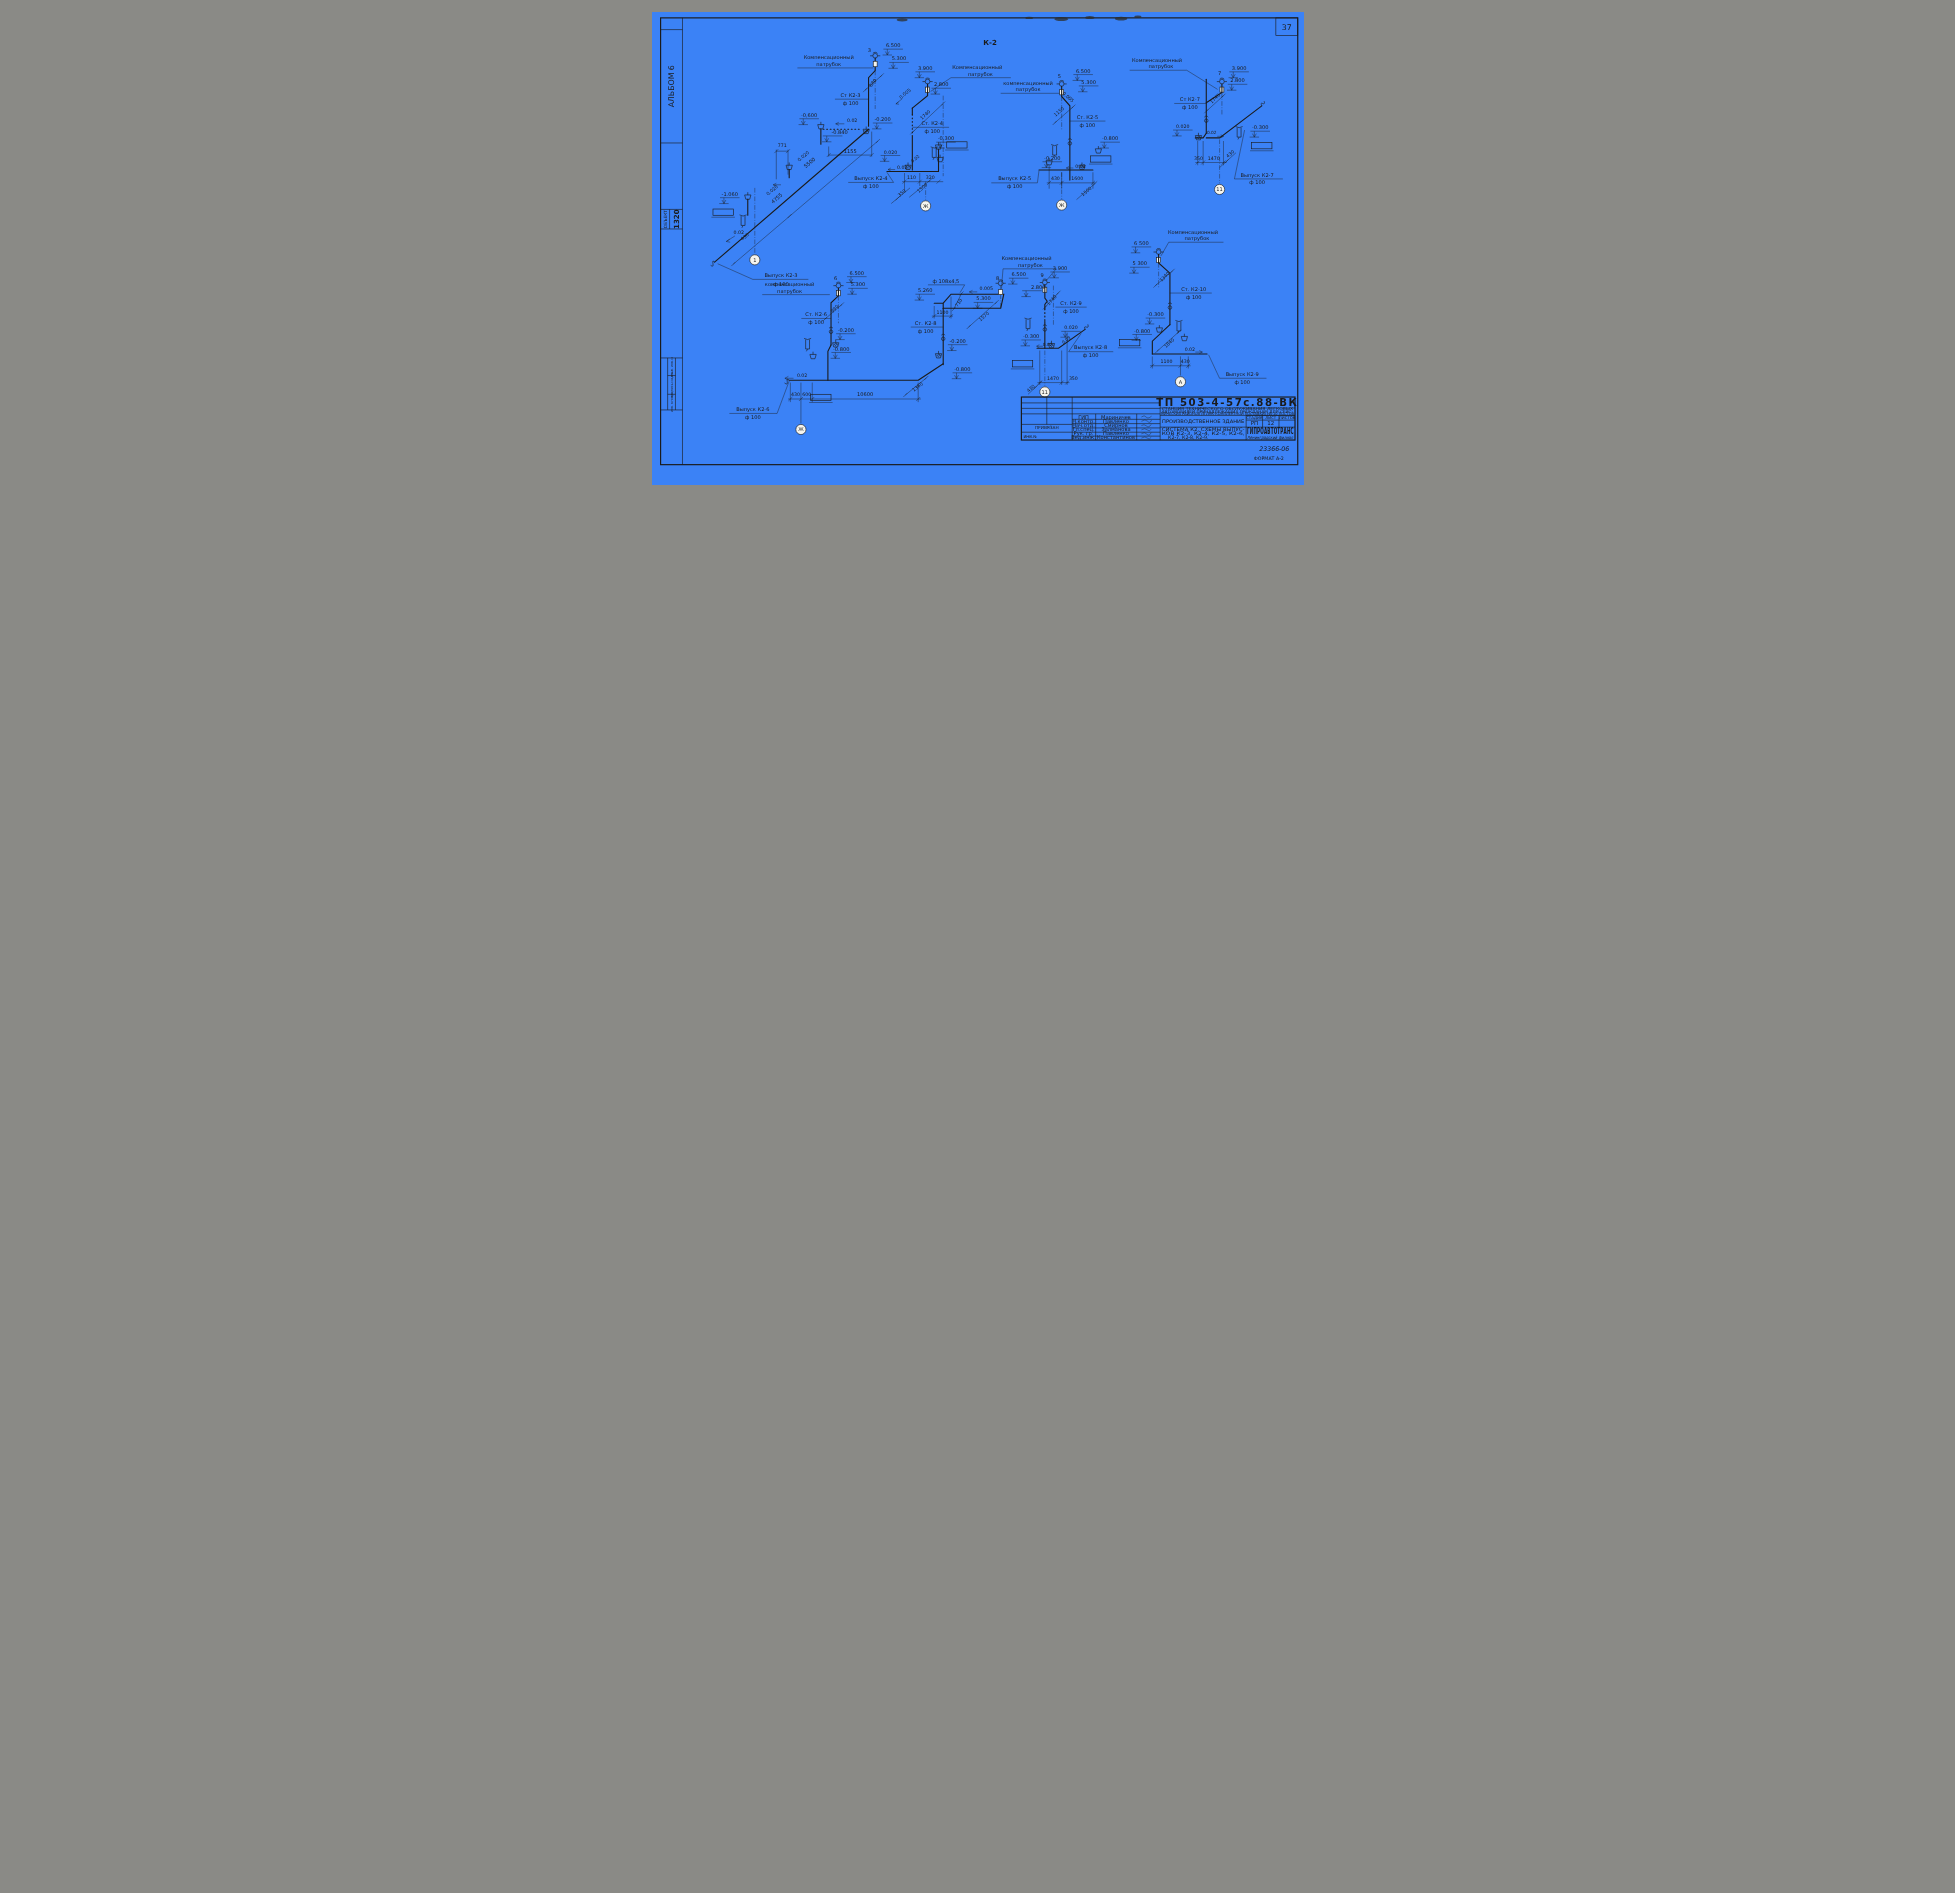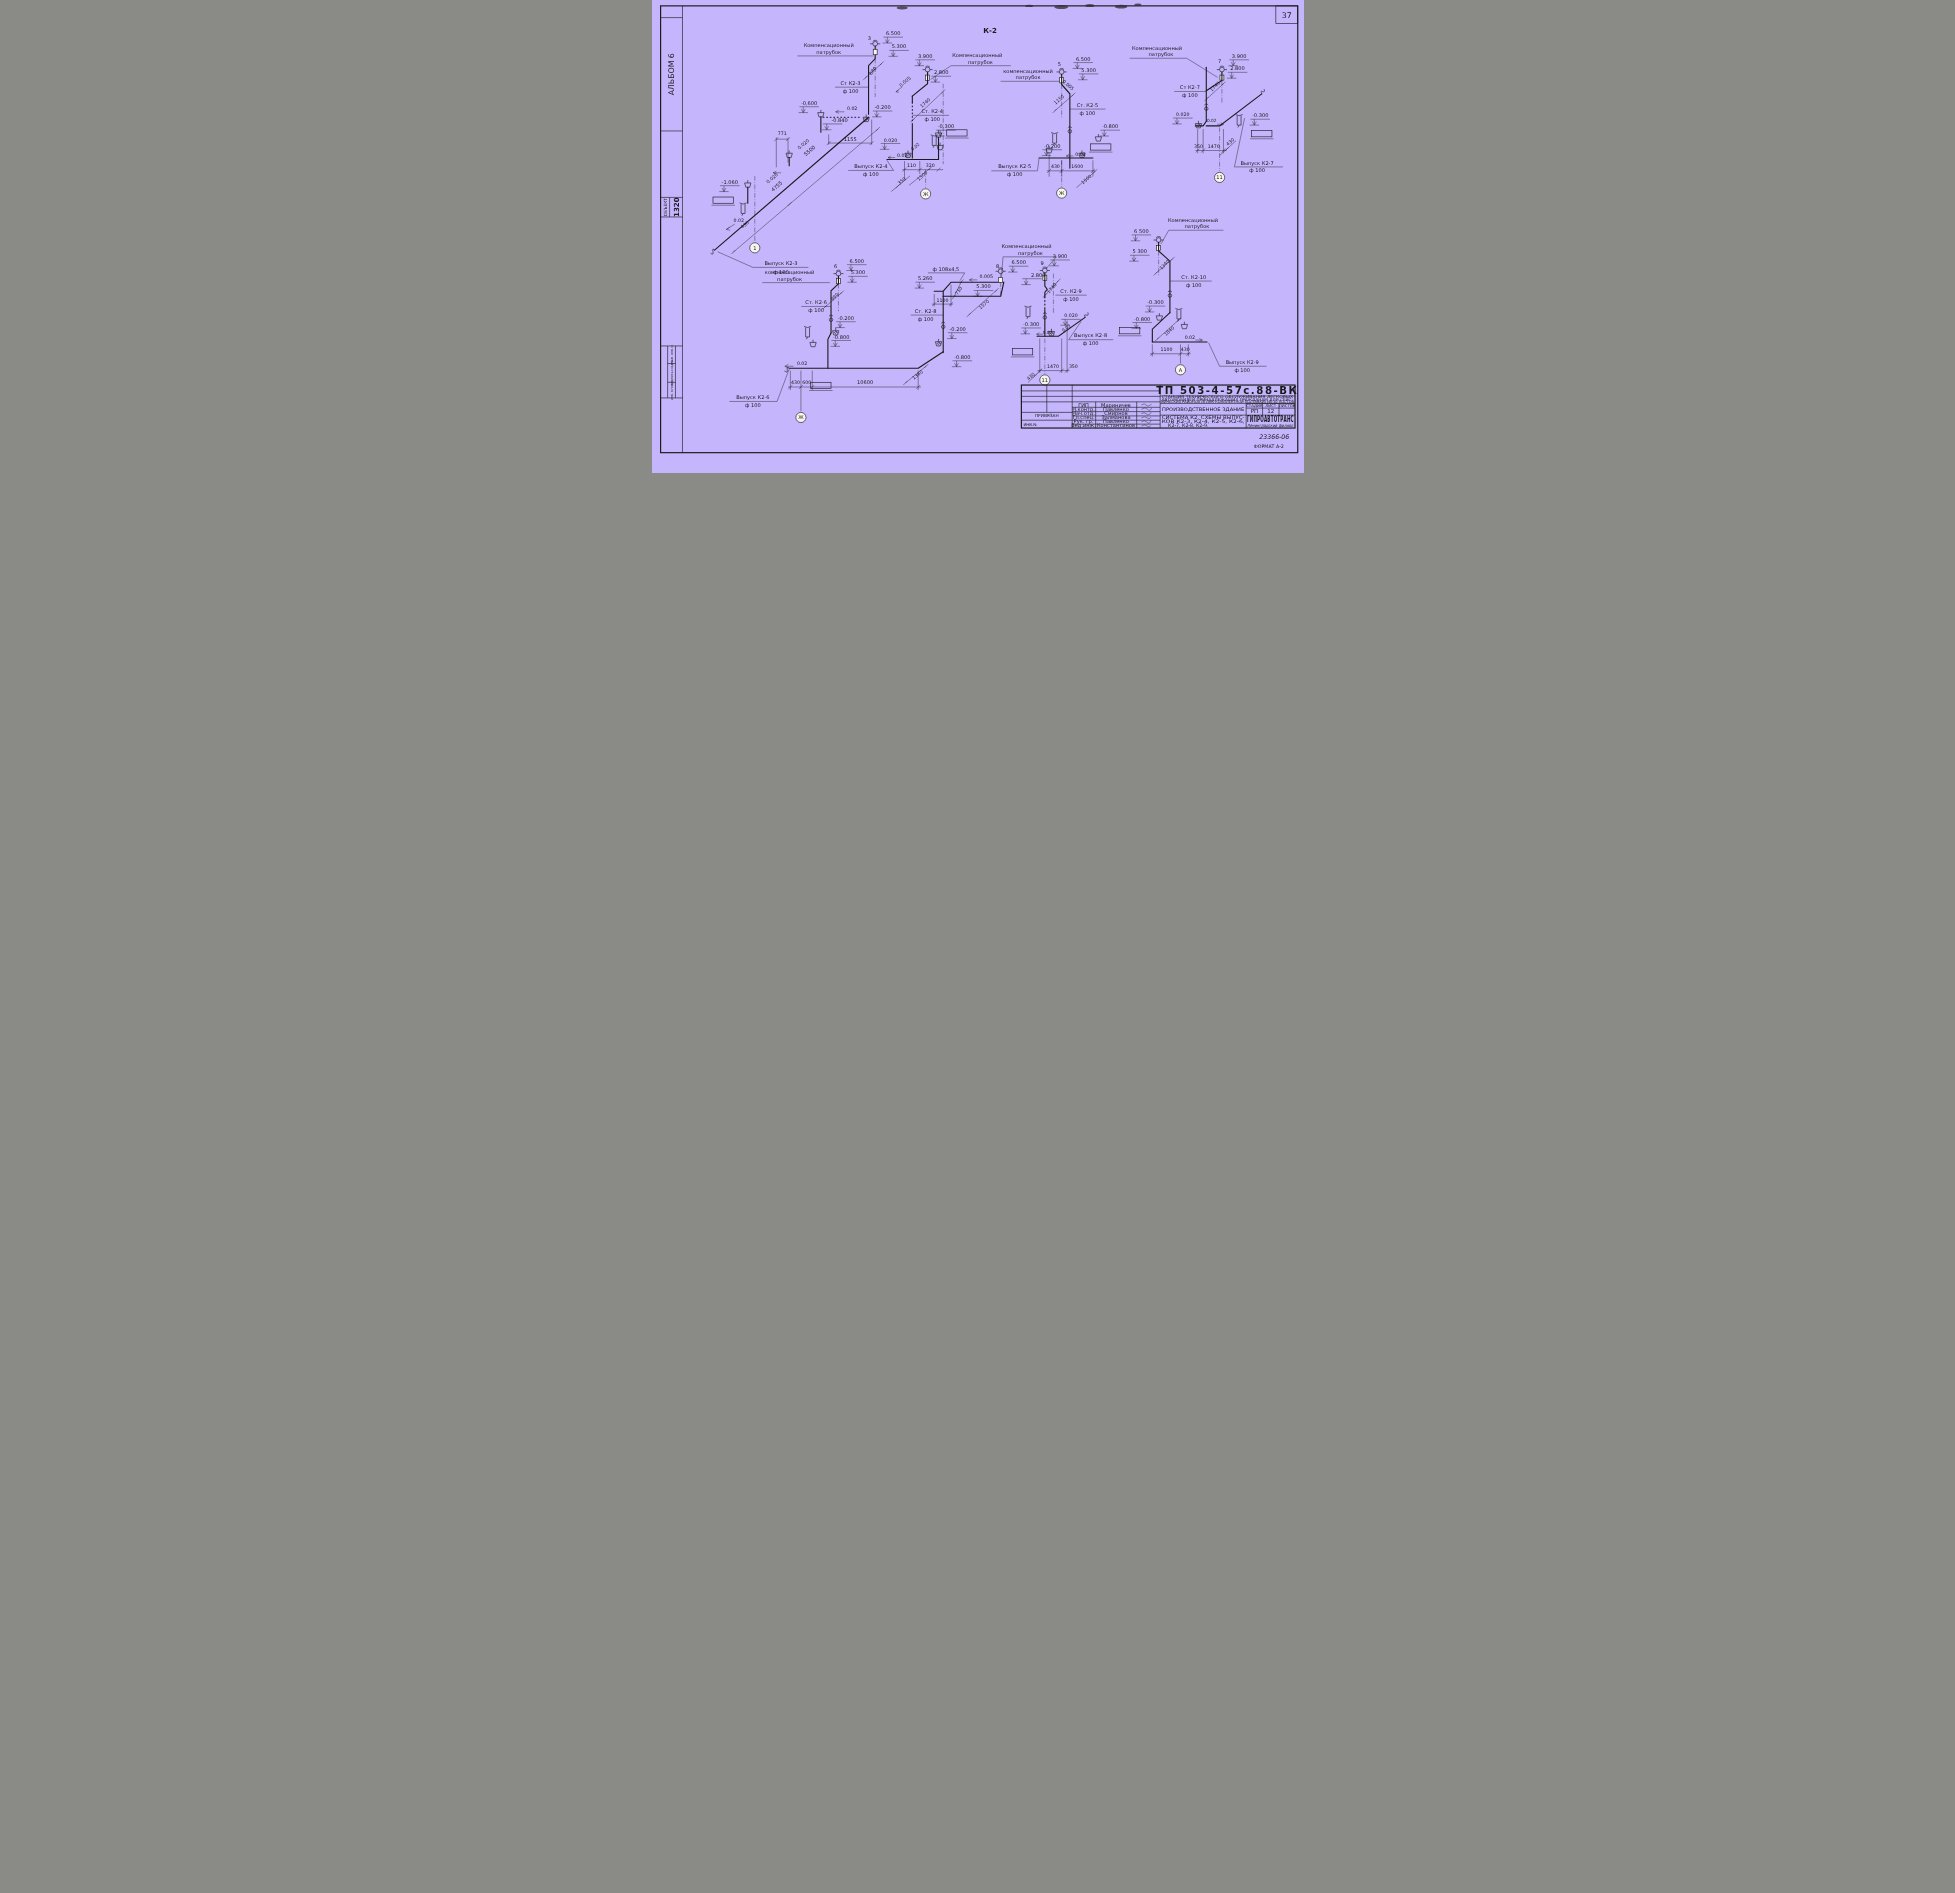--- a/index.html
+++ b/index.html
@@ -1,16 +1,16 @@
 <!DOCTYPE html>
 <html style="font-size:6.3px"><head>
 <meta charset="utf-8">
 <style>
   html,body{margin:0;padding:0;background:#8a8a86;}
-  .page{position:relative;width:652px;height:473px;background:#c4b5fd;margin:0 auto;
+  .page{position:relative;width:652px;height:473px;background:#3b82f6;margin:12px auto;
         font-family:"DejaVu Sans",sans-serif;overflow:hidden;}
   svg{position:absolute;left:0;top:0;}
   svg text{fill:#1b1b1b;font-family:"DejaVu Sans",sans-serif;font-size:13px;text-anchor:middle;}
   .big{font-size:26px;letter-spacing:4px;font-weight:bold;}
   .h9{font-size:9.5px;} .h10{font-size:10px;} .h11{font-size:11px;} .h12{font-size:12px;}
   .h14{font-size:14px;} .h16{font-size:16px;} .h18{font-size:18px;font-weight:bold;}
   .h20{font-size:20px;} .org{font-size:21px;font-weight:bold;letter-spacing:1px;}
   .ital{font-style:italic;}
   .p{stroke:#1b1b1b;stroke-width:2.8;fill:none;stroke-linecap:round;}
   .t{stroke:#1b1b1b;stroke-width:1.1;fill:none;}

